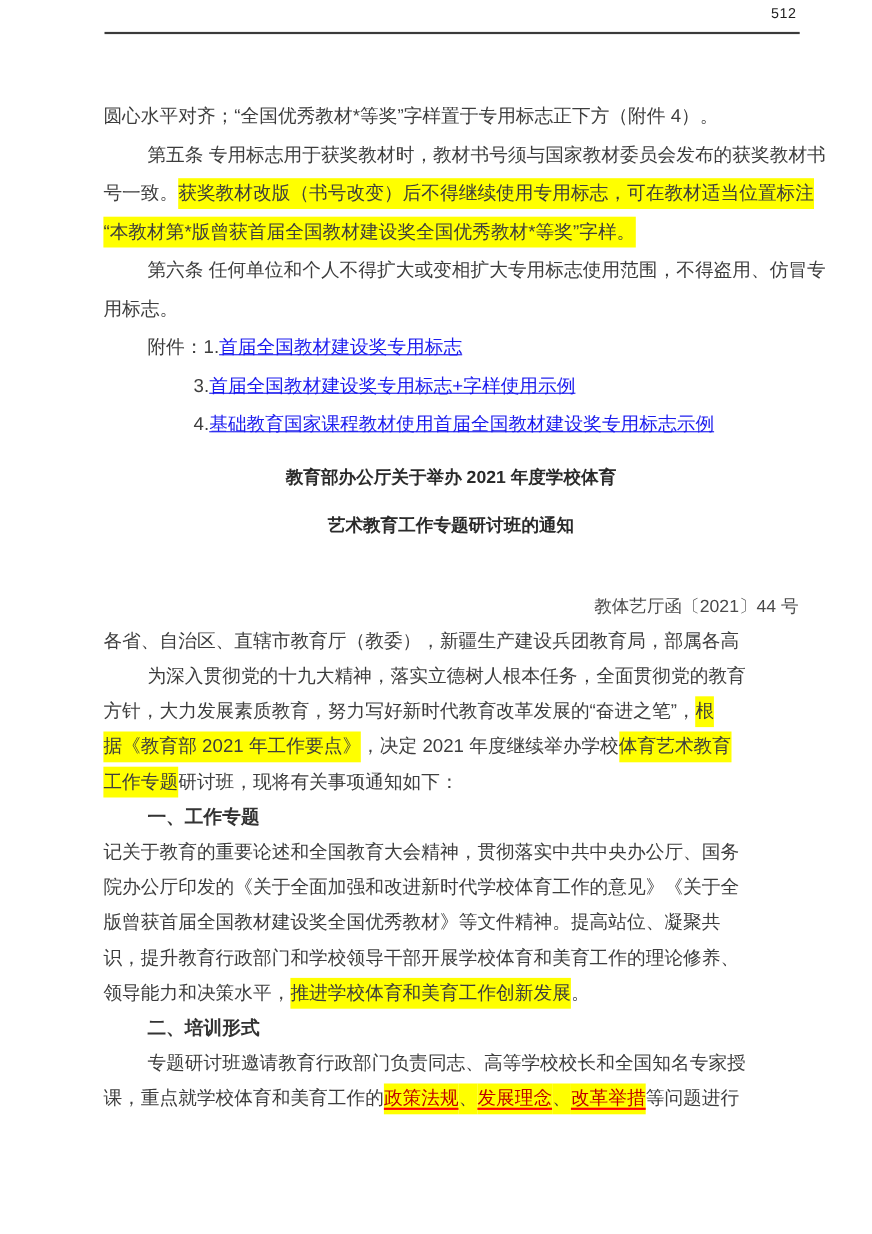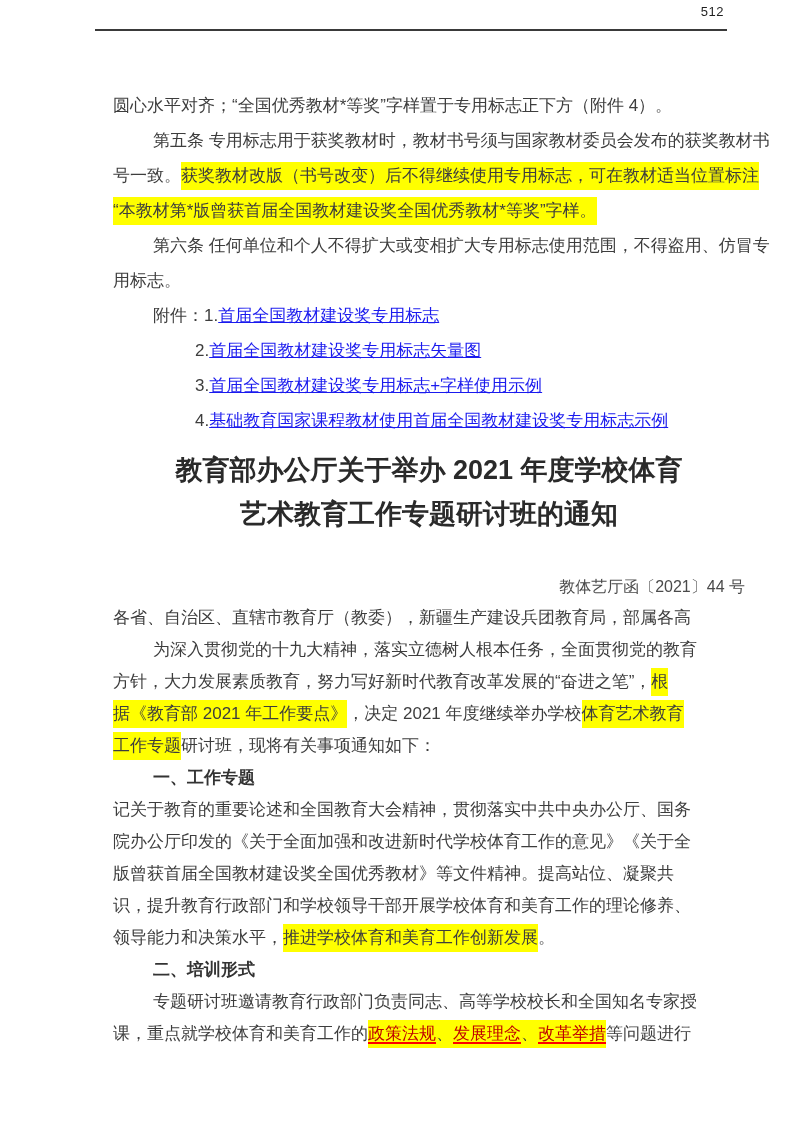--- a/index.html
+++ b/index.html
@@ -13,25 +13,25 @@
   }
   .page-number {
     position:absolute; top:4px; right:69px;
     font-size:13px; color:#1f1f1f; letter-spacing:0.5px;
   }
   .header-rule {
     position:absolute; top:29px; left:95px;
     width:632px; height:2px; background:#3a3a3a;
   }
   .doc-body {
-    position:absolute; top:88px; left:113px; width:632px;
+    position:absolute; top:88px; left:94px; width:632px;
     font-size:17px;
   }
   .line { line-height:35px; white-space:nowrap; }
-  .line.title { text-align:center; font-weight:bold; font-size:27px;
+  .line.title { text-align:center; font-weight:bold; font-size:16px;
                 line-height:44px; color:#2a2a2a; }
   .line.attach + .line.title { margin-top:10px; }
   .line.docnum { text-align:right; font-size:16px; line-height:30px;
                  color:#4a4a4a;margin-top:36px; }
   .line.title ~ .line.p, .line.title ~ .line.heading { line-height:32px; }
   .line.heading { font-weight:bold; color:#333333; }
   .hl { background:#ffff00; padding:4px 0 5px 0;margin-top:36px; }
   .red { color:#c00000;
          text-decoration-line:underline;
          text-decoration-color:#ff0000;
@@ -46,21 +46,20 @@
   <div class="page-number">512</div>
   <div class="header-rule"></div>
   <div class="doc-body">
       <div class="line p"><span>圆心水平对齐；“全国优秀教材*等奖”字样置于专用标志正下方（附件 4）。</span></div>
       <div class="line p" style="padding-left: 40px;"><span>第五条 专用标志用于获奖教材时，教材书号须与国家教材委员会发布的获奖教材书</span></div>
       <div class="line p"><span>号一致。</span><span class="hl">获奖教材改版（书号改变）后不得继续使用专用标志，可在教材适当位置标注</span></div>
       <div class="line p"><span class="hl">“本教材第*版曾获首届全国教材建设奖全国优秀教材*等奖”字样。</span></div>
       <div class="line p" style="padding-left: 40px;"><span>第六条 任何单位和个人不得扩大或变相扩大专用标志使用范围，不得盗用、仿冒专</span></div>
       <div class="line p"><span>用标志。</span></div>
       <div class="line attach" style="padding-left: 40px;"><span>附件：1.</span><a class="link">首届全国教材建设奖专用标志</a></div>
-      <div class="line attach" style="padding-left: 82px;"><span>2.</span><a class="link">首届全国教材建设奖专用标志矢量图</a></div>
       <div class="line attach" style="padding-left: 82px;"><span>3.</span><a class="link">首届全国教材建设奖专用标志+字样使用示例</a></div>
       <div class="line attach" style="padding-left: 82px;"><span>4.</span><a class="link">基础教育国家课程教材使用首届全国教材建设奖专用标志示例</a></div>
       <div class="line title"><span>教育部办公厅关于举办 2021 年度学校体育</span></div>
       <div class="line title"><span>艺术教育工作专题研讨班的通知</span></div>
       <div class="line docnum"><span>教体艺厅函〔2021〕44 号</span></div>
       <div class="line p"><span>各省、自治区、直辖市教育厅（教委），新疆生产建设兵团教育局，部属各高</span></div>
       <div class="line p" style="padding-left: 40px;"><span>为深入贯彻党的十九大精神，落实立德树人根本任务，全面贯彻党的教育</span></div>
       <div class="line p"><span>方针，大力发展素质教育，努力写好新时代教育改革发展的“奋进之笔”，</span><span class="hl">根</span></div>
       <div class="line p"><span class="hl">据《教育部 2021 年工作要点》</span><span>，决定 2021 年度继续举办学校</span><span class="hl">体育艺术教育</span></div>
       <div class="line p"><span class="hl">工作专题</span><span>研讨班，现将有关事项通知如下：</span></div>

